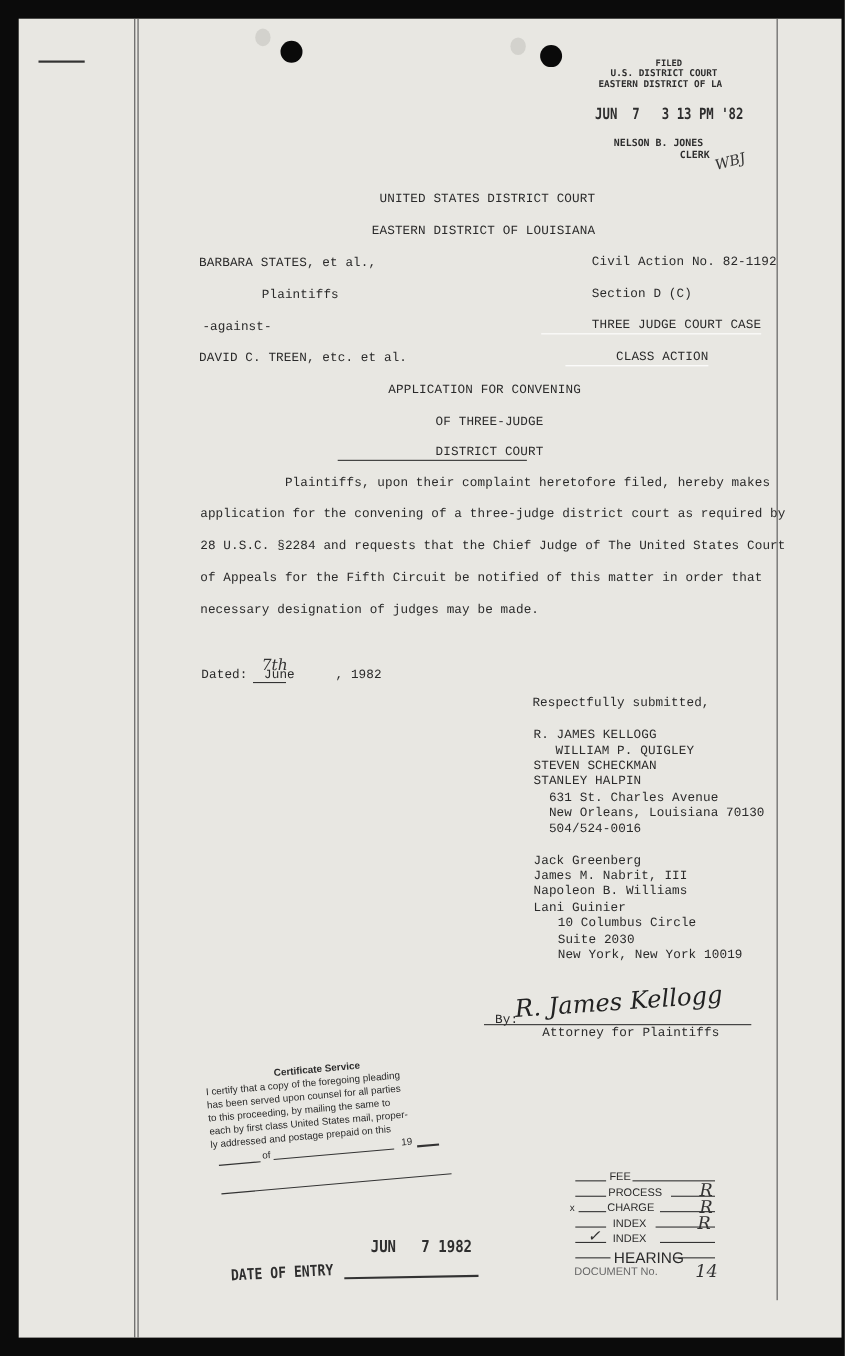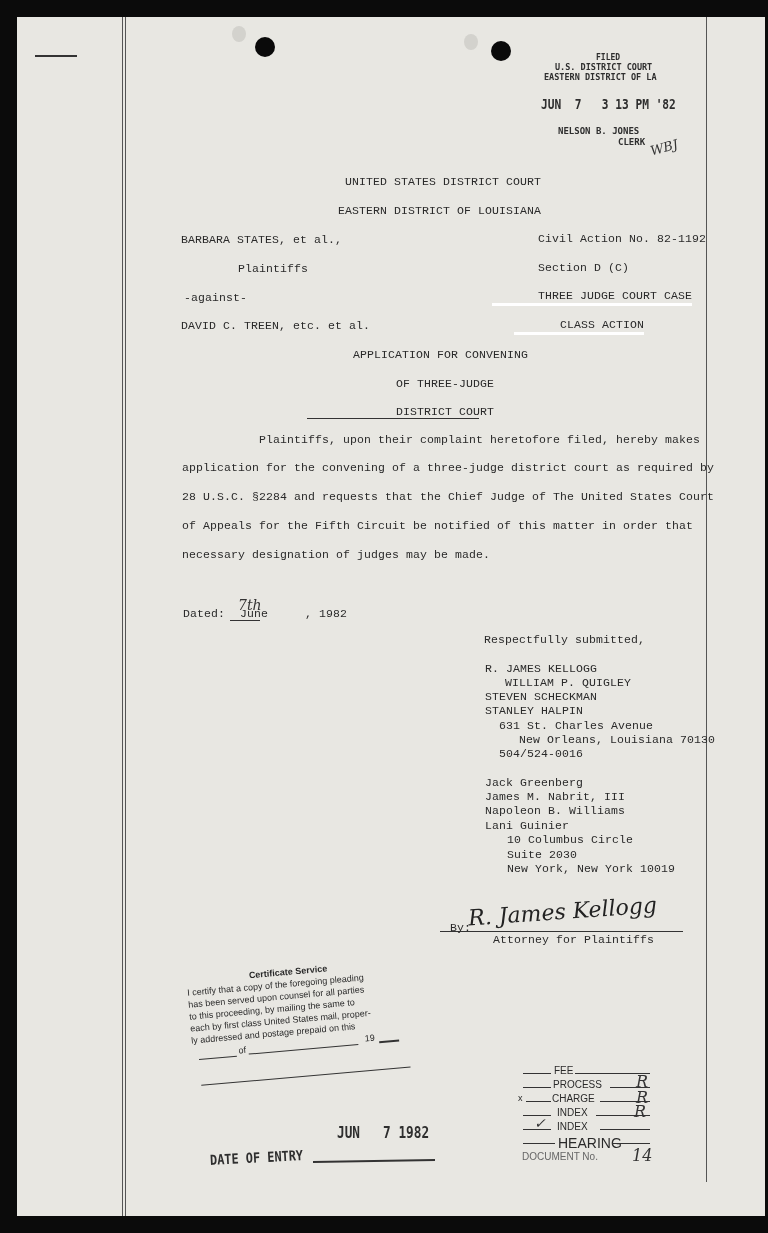--- a/index.html
+++ b/index.html
@@ -2,21 +2,21 @@
 <html><head>
 <meta charset="utf-8">
 <style>
   html, body { margin:0; padding:0; }
   body { width:768px; height:1233px; background:#0b0b0b; position:relative; overflow:hidden; }
   .page { position:absolute; left:17px; top:17px; width:748px; height:1199px; background:#e8e7e2; }
   .vline { position:absolute; background:#555; }
   .mono { font-family:"Liberation Mono", "DejaVu Sans Mono", monospace; font-size:11.5px; color:#2a2a2a; position:absolute; white-space:pre; letter-spacing:0.1px;padding-left:46px; }
   .stamp { font-family:"DejaVu Sans Mono", monospace; color:#2e2e2e; position:absolute; white-space:pre; font-weight:bold; }
   .sans { font-family:"Liberation Sans", "DejaVu Sans", sans-serif; color:#2a2a2a; position:absolute; white-space:pre; }
-  .ul { border-bottom:3px solid #ffffff; padding-bottom:1px; }
+  .ul { border-bottom:1px solid #ffffff; padding-bottom:1px; }
   .hole { position:absolute; border-radius:50%; }
   .hand { font-family:"DejaVu Serif", serif; font-style:italic; position:absolute; color:#333; white-space:pre; }
   .line { position:absolute; background:#333; height:1px; }
 </style>
 </head>
 <body>
 
 <div class="page">
 
   <div class="vline" style="left:105px;top:0;width:1px;height:1199px;"></div>
@@ -71,21 +71,21 @@
 <div class="hand" style="left:238px;top:597px;font-size:14px;">7th</div>
 <div class="mono" style="left:259px;top:607px;">, 1982</div>
 
 <div class="mono" style="left:438px;top:633px;">Respectfully submitted,</div>
 
 <div class="mono" style="left:439px;top:662px;">R. JAMES KELLOGG</div>
 <div class="mono" style="left:439px;top:676px;margin-left:20px;">WILLIAM P. QUIGLEY</div>
 <div class="mono" style="left:439px;top:690px;">STEVEN SCHECKMAN</div>
 <div class="mono" style="left:439px;top:704px;">STANLEY HALPIN</div>
 <div class="mono" style="left:453px;top:719px;">631 St. Charles Avenue</div>
-<div class="mono" style="left:453px;top:733px;margin-left:20px;">New Orleans, Louisiana 70130</div>
+<div class="mono" style="left:453px;top:733px;">New Orleans, Louisiana 70130</div>
 <div class="mono" style="left:453px;top:747px;">504/524-0016</div>
 
 <div class="mono" style="left:439px;top:776px;">Jack Greenberg</div>
 <div class="mono" style="left:439px;top:790px;">James M. Nabrit, III</div>
 <div class="mono" style="left:439px;top:804px;">Napoleon B. Williams</div>
 <div class="mono" style="left:439px;top:819px;">Lani Guinier</div>
 <div class="mono" style="left:461px;top:833px;">10 Columbus Circle</div>
 <div class="mono" style="left:461px;top:848px;">Suite 2030</div>
 <div class="mono" style="left:461px;top:862px;">New York, New York 10019</div>
 

